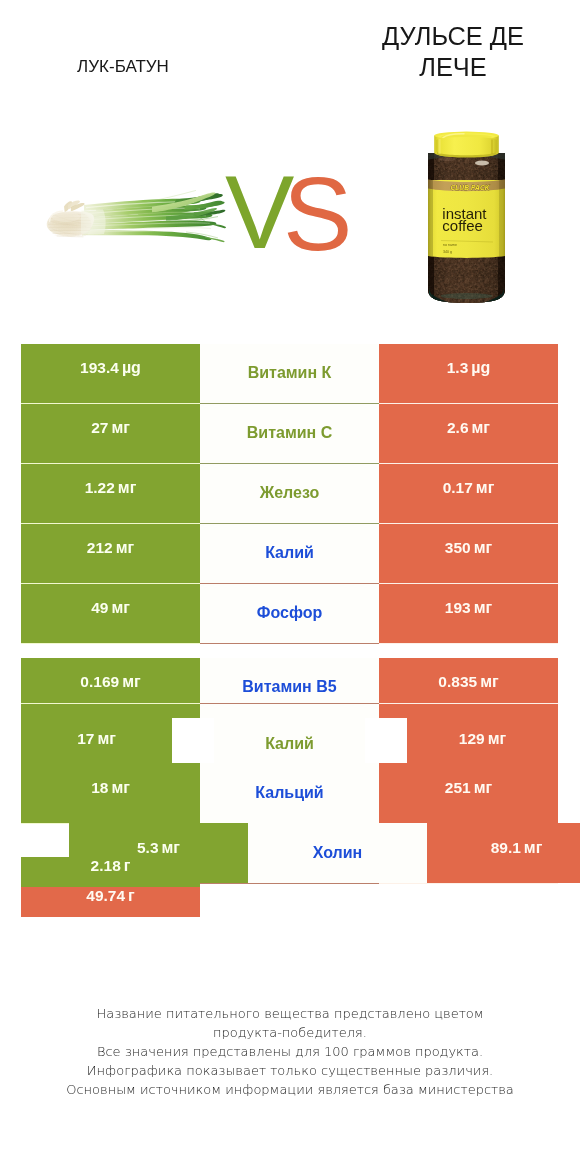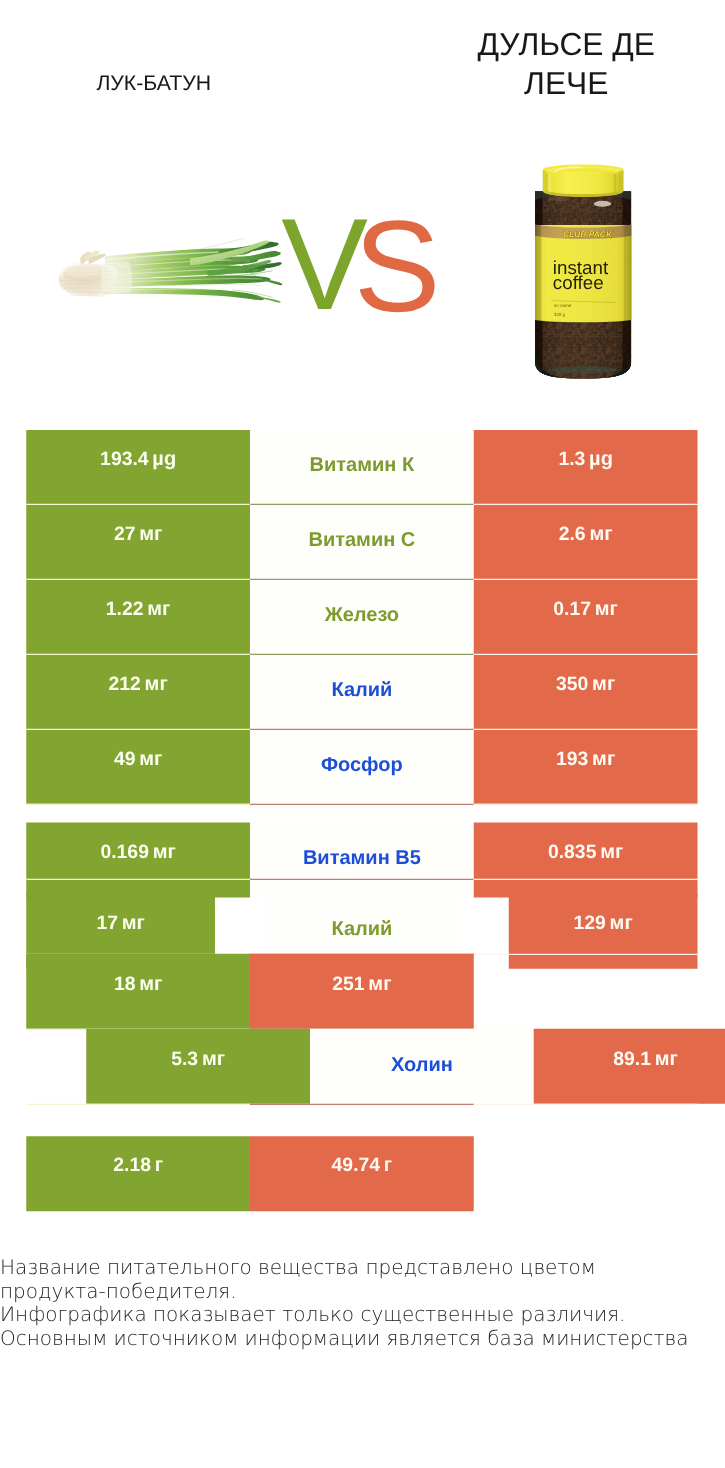--- a/index.html
+++ b/index.html
@@ -34,22 +34,22 @@
   .cell-m{width:179px;background:#fefefb;}
   .cell-r{width:179px;color:#fffaf2;background:#e2694a;}
   .sep{position:absolute;left:179px;width:179px;height:1px;}
   .sep-green{background:#939c63;}
   .sep-orange{background:#bb7f6b;}
   .gapline{position:absolute;height:1.3px;background:#f1f8cf;}
   .nut-green{color:#7d9b2f;}
   .nut-orange{color:#1d4ed8;}
 
   
-  .footer{position:absolute;left:0;top:1004px;width:580px;
-          font-family:"DejaVu Sans",sans-serif;font-weight:300;font-size:16px;line-height:19.1px;color:#1f1f1f;}
+  .footer{position:absolute;left:0;top:1004px;width:580px;text-align:center;
+          font-family:"DejaVu Sans",sans-serif;font-weight:300;font-size:13px;line-height:19.1px;color:#1f1f1f;}
 </style>
 </head>
 <body>
 
 <div class="page">
 
   <div class="title" id="title-left">ЛУК-БАТУН</div>
   <div class="title" id="title-right">
     <div>ДУЛЬСЕ ДЕ</div>
     <div>ЛЕЧЕ</div>
@@ -787,20 +787,21 @@
         </div>
       </div>
       <div class="sep sep-green" style="top: 418.8px;"></div>
       <div class="gapline" style="top: 418.7px; left: 0px; width: 179px;"></div>
       <div class="gapline" style="top: 418.7px; left: 358px; width: 179px; background: rgb(253, 241, 232);"></div>
       <div class="row" style="top: 419.3px;">
         <div class="cell cell-l">
           <span class="num">18</span>
           <span class="unit">мг</span>
         </div>
+        <div class="cell cell-m nut-orange">Кальций</div>
         <div class="cell cell-r">
           <span class="num">251</span>
           <span class="unit">мг</span>
         </div>
       </div>
       <div class="sep sep-orange" style="top: 478.7px;"></div>
       <div class="gapline" style="top: 478.6px; left: 0px; width: 179px;"></div>
       <div class="gapline" style="top: 478.6px; left: 358px; width: 179px; background: rgb(253, 241, 232);"></div>
       <div class="row" style="top: 479.2px; margin-left: 48px;">
         <div class="cell cell-l">
@@ -809,31 +810,32 @@
         </div>
         <div class="cell cell-m nut-orange">Холин</div>
         <div class="cell cell-r">
           <span class="num">89.1</span>
           <span class="unit">мг</span>
         </div>
       </div>
       <div class="sep sep-orange" style="top: 538.6px;"></div>
       <div class="gapline" style="top: 538.5px; left: 0px; width: 179px;"></div>
       <div class="gapline" style="top: 538.5px; left: 358px; width: 179px; background: rgb(253, 241, 232);"></div>
-      <div class="row" style="top: 565px;">
+      <div class="row" style="top: 513px; flex-direction: column;">
         <div class="cell cell-l">
           <span class="num">2.18</span>
           <span class="unit">г</span>
         </div>
         <div class="cell cell-r">
           <span class="num">49.74</span>
           <span class="unit">г</span>
         </div>
       </div>
     </div>
 
   <div class="footer">
       <div>Название питательного вещества представлено цветом</div>
       <div>продукта-победителя.</div>
+      <div>Все значения представлены для 100 граммов продукта.</div>
       <div>Инфографика показывает только существенные различия.</div>
       <div>Основным источником информации является база министерства</div>
     </div>
 </div>
 
 </body></html>

